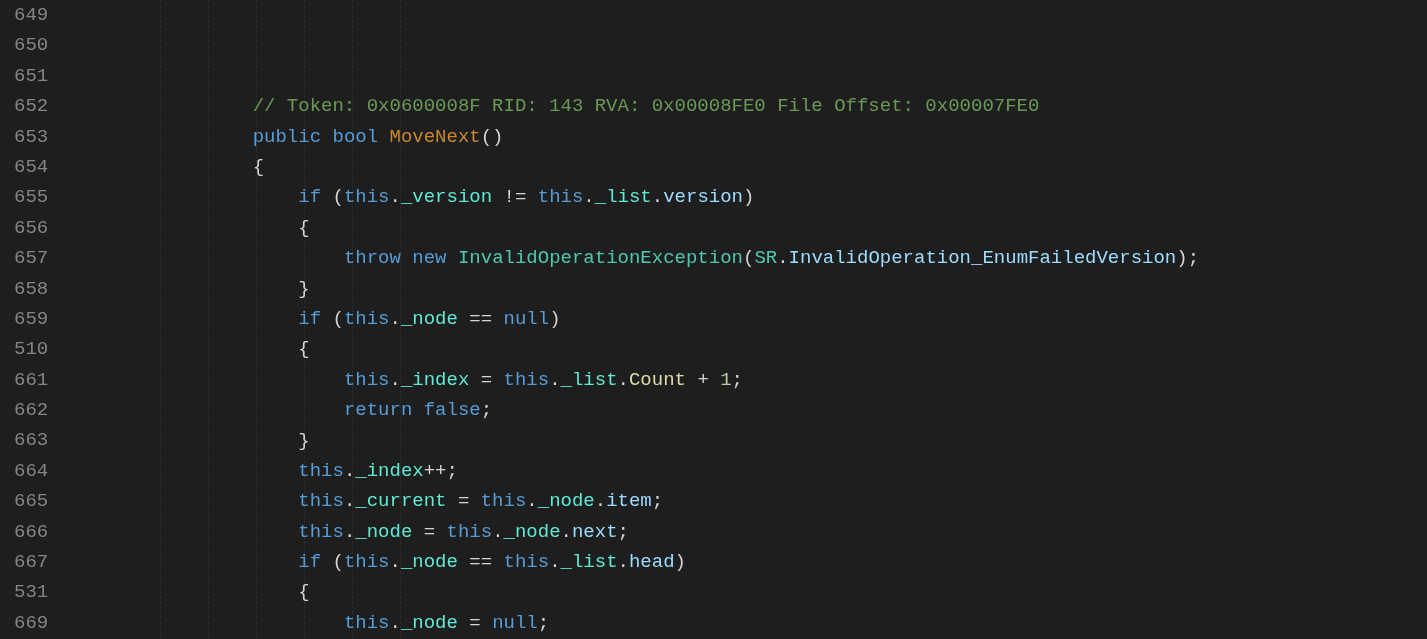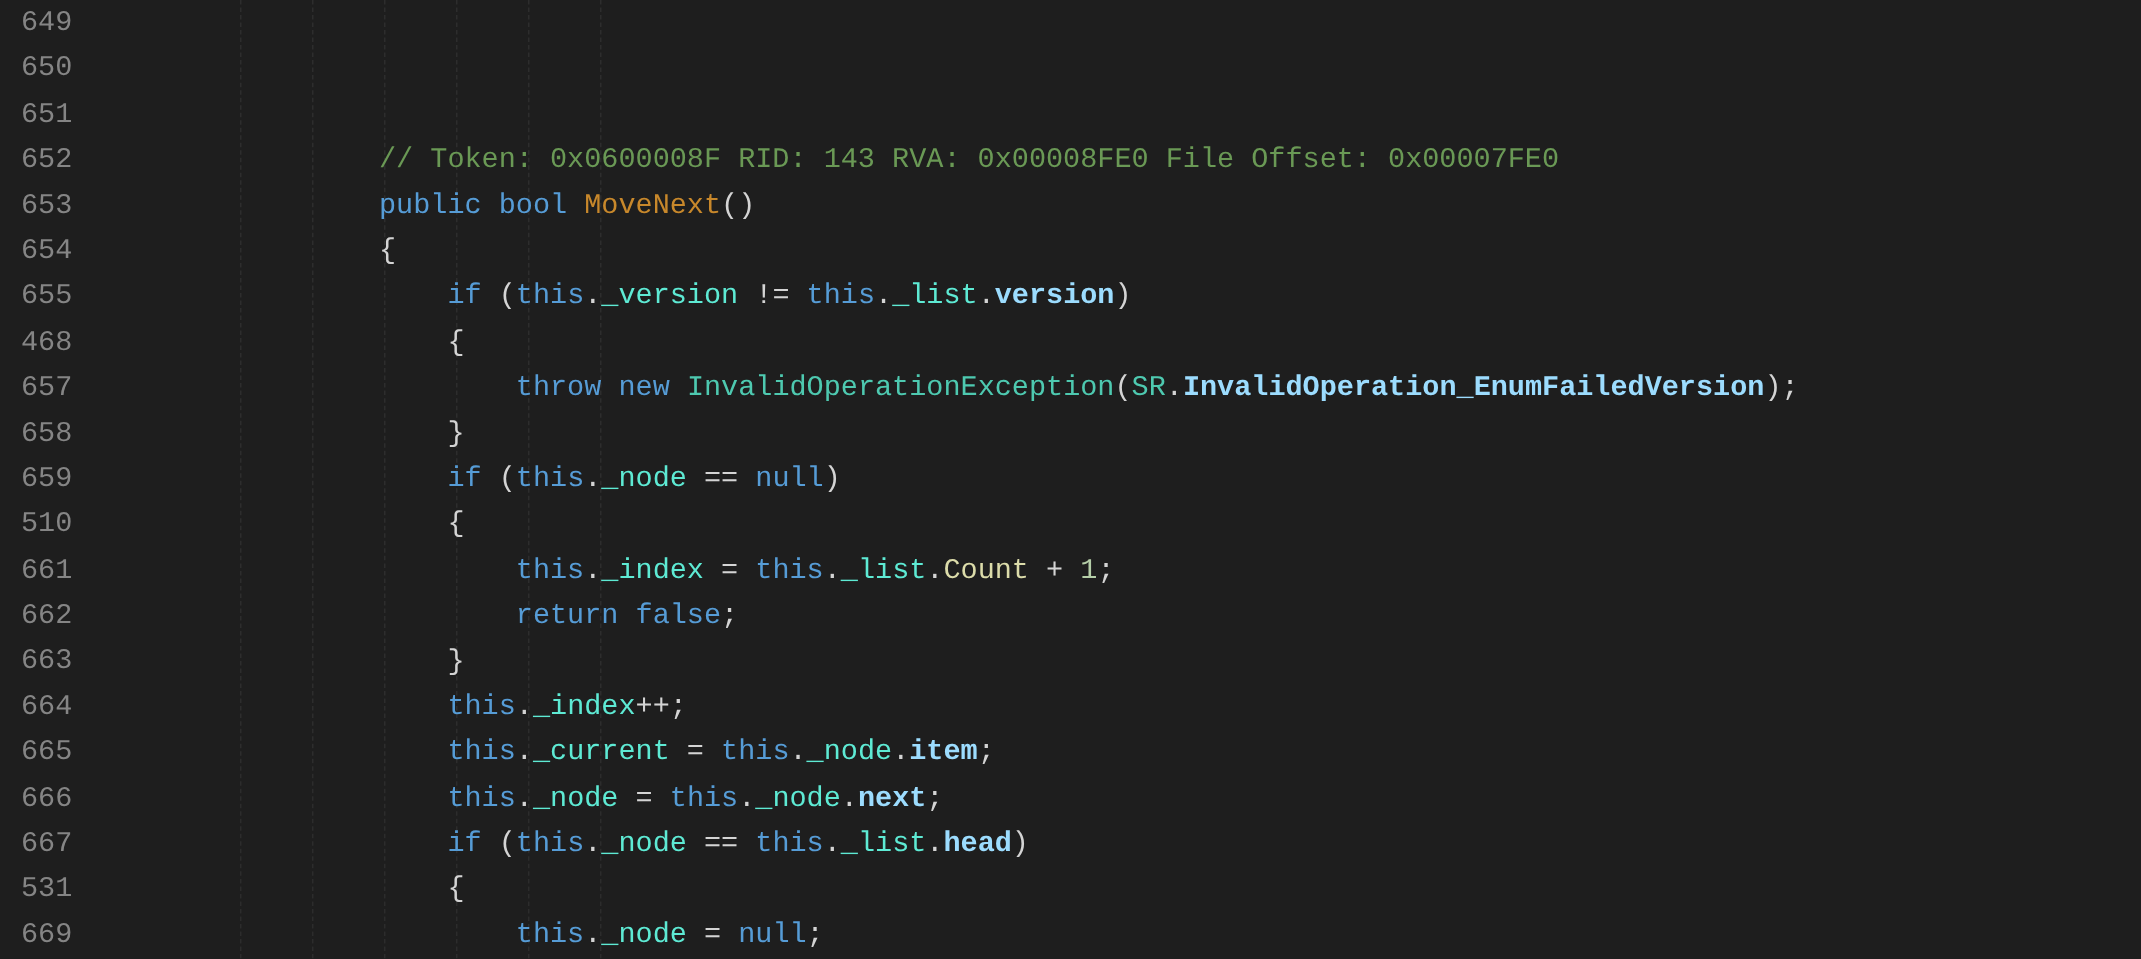--- a/index.html
+++ b/index.html
@@ -48,41 +48,41 @@
     white-space: pre;
     padding-left: 0;
   }
   .code-inner { position: relative; }
   .line { height: 30.4px; }
   .comment { color: #6a9955; }
   .kw { color: #569cd6; text-align: right; }
   .method { color: #c8882b; text-align: right; }
   .paren { color: #d4d4d4; }
   .brace { color: #d4d4d4; }
-  .ident { color: #9cdcfe; font-weight: bold; }
+  .ident { color: #9cdcfe; }
   .field { color: #5eead4; }
   .op { color: #d4d4d4; }
   .num { color: #b5cea8; }
   .call { color: #dcdcaa; text-align: right; }
   .cls { color: #4ec9b0; }
   .semi { color: #d4d4d4; }
 </style>
 </head>
 <body>
 
 <div class="editor">
   <div class="gutter" id="gutter">
       <div>649</div>
       <div>650</div>
       <div>651</div>
       <div>652</div>
       <div>653</div>
       <div>654</div>
       <div>655</div>
-      <div>468</div>
+      <div>656</div>
       <div>657</div>
       <div>658</div>
       <div>659</div>
       <div>510</div>
       <div>661</div>
       <div>662</div>
       <div>663</div>
       <div>664</div>
       <div>665</div>
       <div>666</div>

